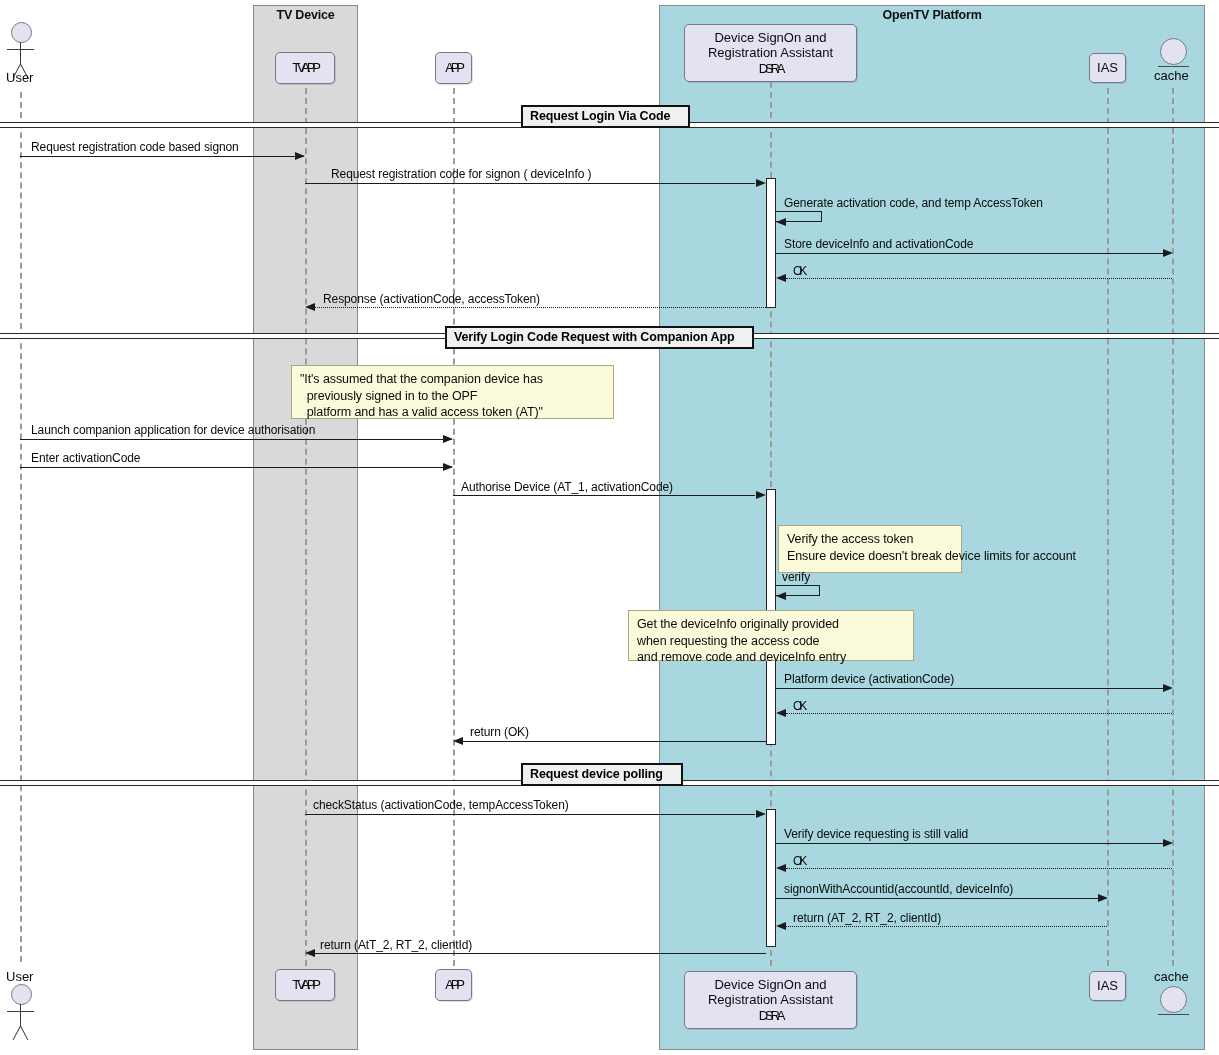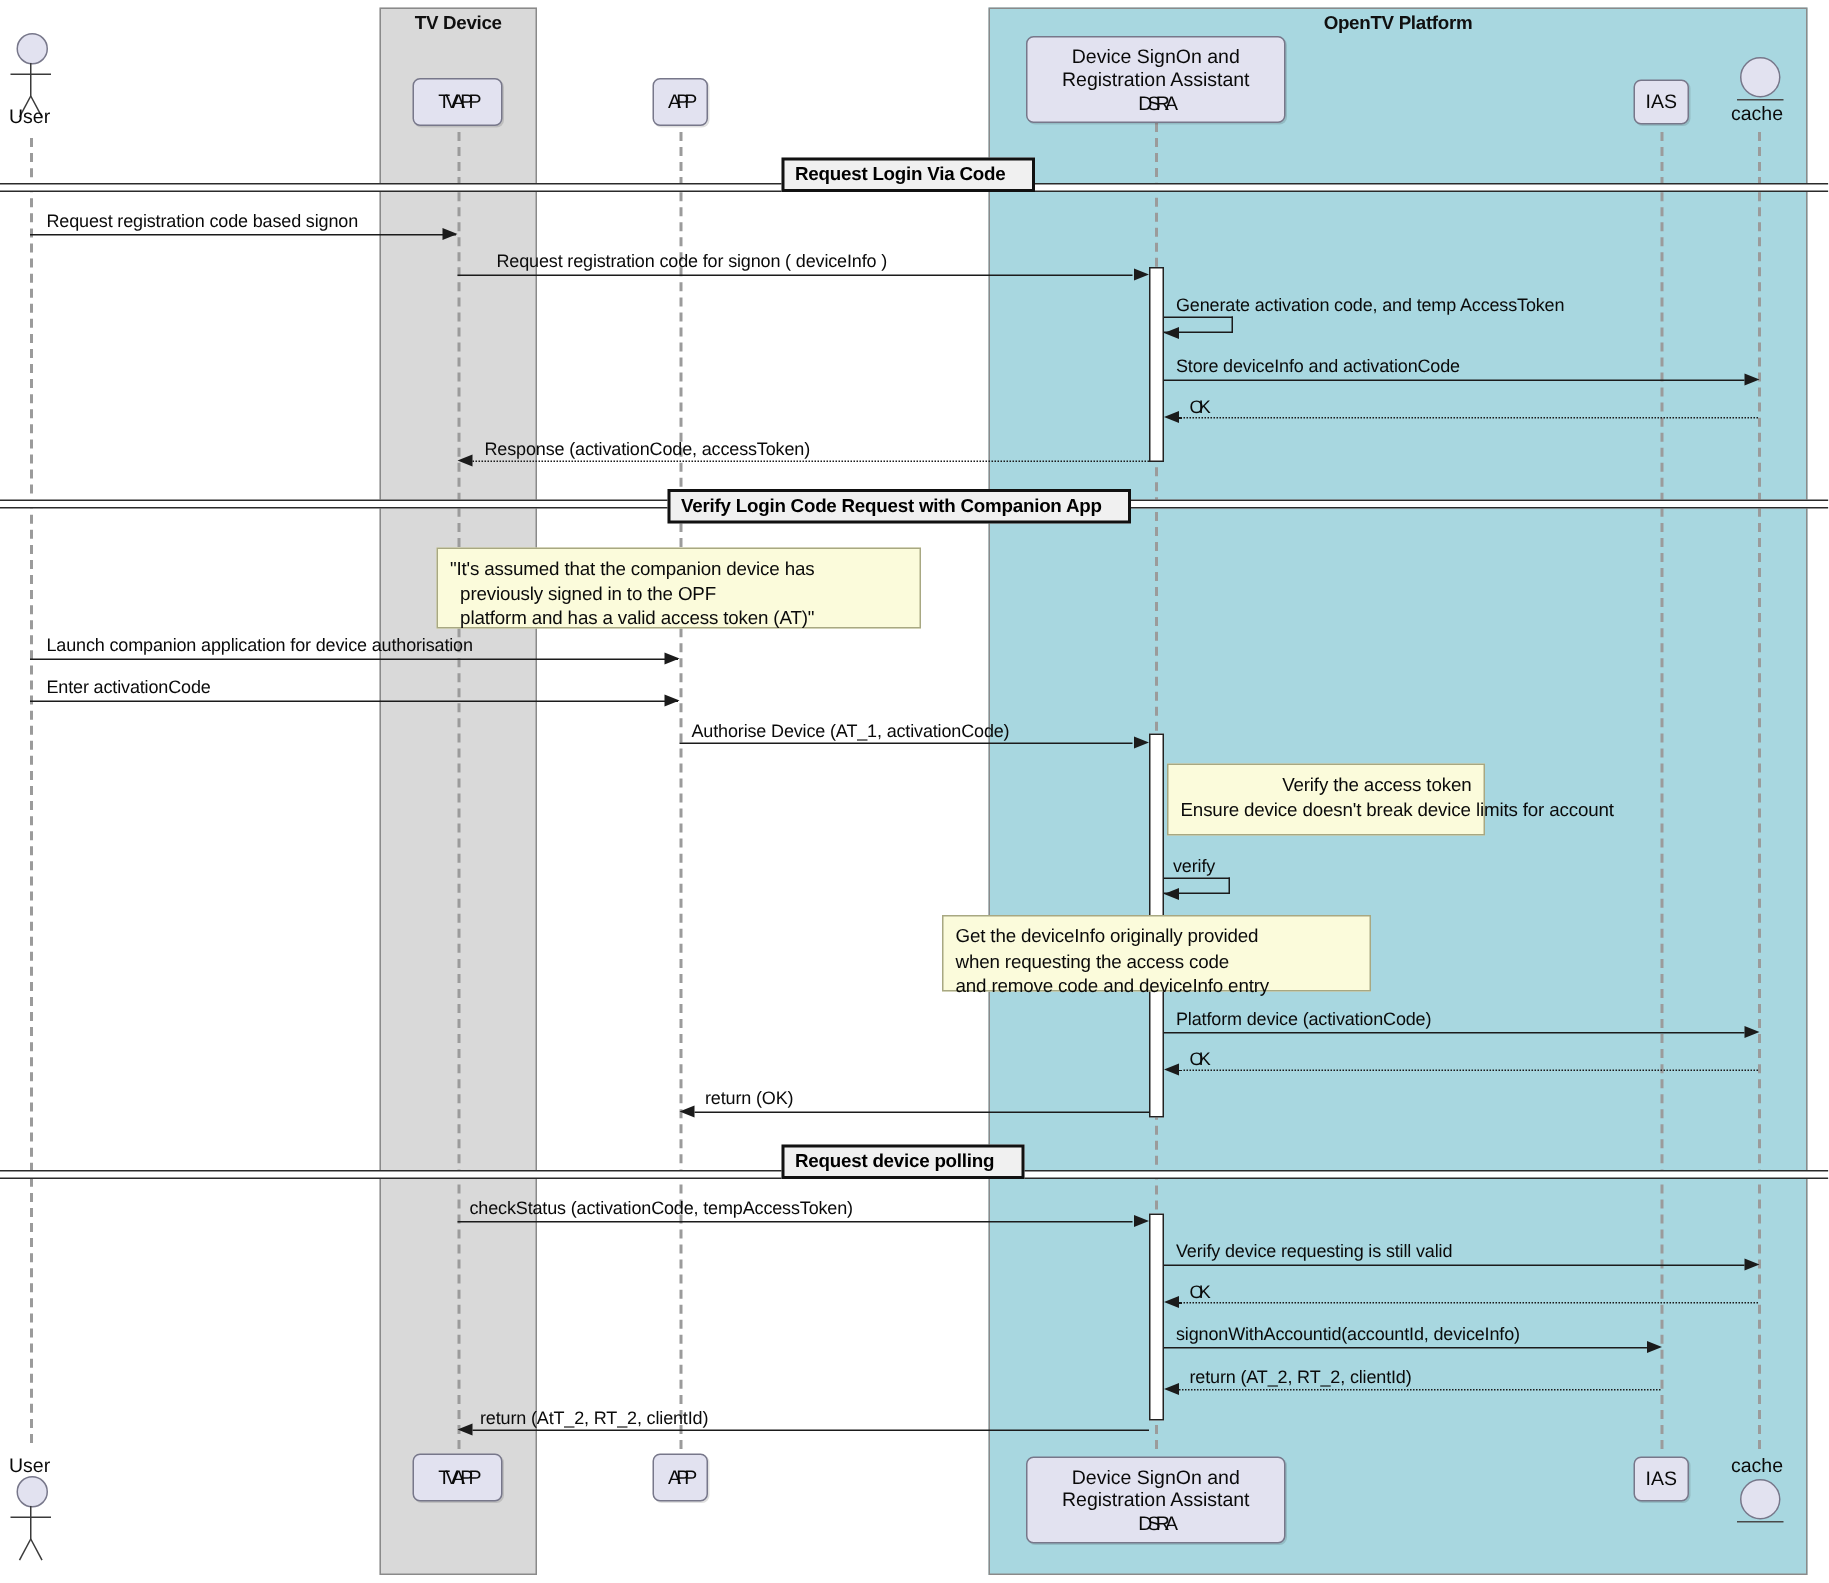--- a/index.html
+++ b/index.html
@@ -163,21 +163,21 @@
   <div class="msg-label" style="left:31px;top:451px;text-align:center;">Enter activationCode</div>
   <div class="msg-line" style="left:20px;top:467px;width:432px;"></div>
   <div class="arrow right" style="left:443px;top:462.5px;"></div>
 
   <div class="act" style="left:766px;top:489px;width:10px;height:256px;"></div>
 
   <div class="msg-label" style="left:461px;top:480px;">Authorise Device (AT_1, activationCode)</div>
   <div class="msg-line" style="left:453px;top:495px;width:302px;"></div>
   <div class="arrow right" style="left:756px;top:490.5px;"></div>
 
-  <div class="note" style="left:778px;top:509px;width:212px;height:48px;text-align:right;">Verify the access token
+  <div class="note" style="left:778px;top:525px;width:184px;height:48px;">Verify the access token
 Ensure device doesn't break device limits for account</div>
 
   <div class="msg-label" style="left:782px;top:570px;">verify</div>
   <div class="self" style="left:776px;top:585px;width:44px;height:11px;"></div>
   <div class="arrow left" style="left:776px;top:591.5px;"></div>
 
   <div class="note" style="left:628px;top:610px;width:286px;height:51px;">Get the deviceInfo originally provided
 when requesting the access code
 and remove code and deviceInfo entry</div>
 

